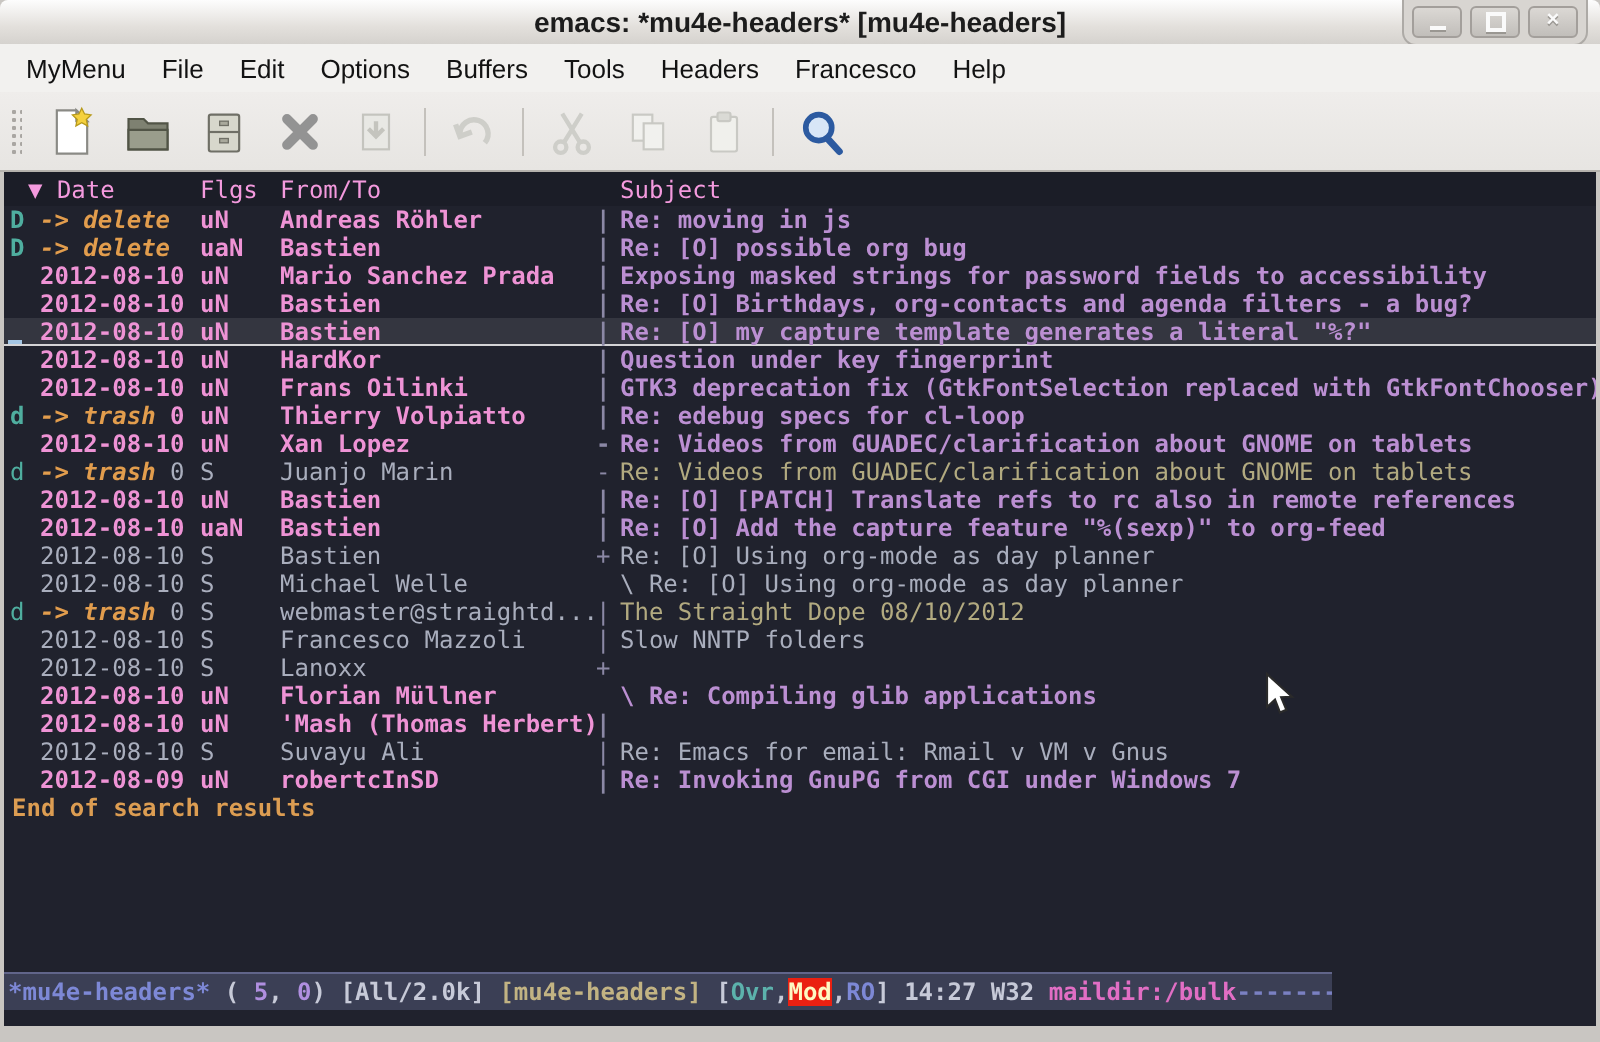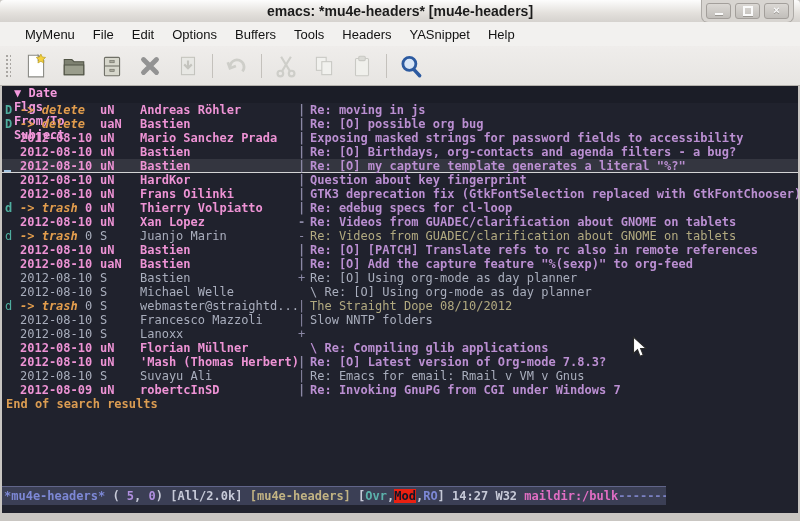--- a/index.html
+++ b/index.html
@@ -52,21 +52,21 @@
     width:23px;height:14px;border:1px solid #a39f9b;border-radius:3px;
     background:linear-gradient(#dbd8d4,#c1beba);
     display:flex;align-items:center;justify-content:center;
   }
   .wbtn .min-glyph{width:8px;height:2px;background:#fafafa;margin-top:6px;box-shadow:0 1px 0 #9a9792;}
   .wbtn .max-glyph{width:6px;height:6px;border:2px solid #fafafa;box-shadow:0 1px 0 #9a9792;}
   .wbtn .close-glyph{color:#fafafa;font-size:11px;font-weight:bold;line-height:1;text-shadow:0 1px 0 #9a9792;}
   
   .menubar{
     position:absolute;left:0;top:22px;width:800px;height:24px;
-    background:#f2f1ef;display:flex;align-items:center;padding-left:16px;
+    background:#f2f1ef;display:flex;align-items:center;padding-left:4px;
     box-sizing:border-box;
   }
   .menu-item{font-size:13px;color:#121212;padding:3px 9px;}
   
   .toolbar{
     position:absolute;left:0;top:46px;width:800px;height:40px;
     background:linear-gradient(#efedeb,#e7e5e2);
     border-bottom:1px solid #b5b2ad;
     display:flex;align-items:center;box-sizing:border-box;padding-left:4px;
   }
@@ -77,24 +77,23 @@
   }
   .tbtn{width:30px;height:30px;display:flex;align-items:center;justify-content:center;margin:0 4px;}
   .tsep{width:1px;height:24px;background:#c4c1bc;margin:0 5px;}
   
   .content{
     position:absolute;left:2px;top:86px;width:796px;height:427px;
     background:var(--bg);overflow:hidden;
     font-family:"DejaVu Sans Mono",monospace;font-size:12px;line-height:14px;
   }
   .header-line{
-    height:17px;display:flex;align-items:flex-start;padding-left:12px;
-    color:var(--hdr-pink);font-weight:bold;white-space:pre;
+    height:17px;display:flex;align-items:center;padding-left:12px;
+    color:var(--hdr-pink);font-weight:normal;white-space:pre;
     background:#1b1d27;
-    flex-direction:column;
   }
   .hcol{display:inline-block;white-space:pre;}
   .hc-date{width:86px;} .hc-flags{width:40px;} .hc-from{width:170px;}
   .msglist{position:absolute;left:0;top:17px;width:796px;}
   .mrow{display:flex;height:14px;padding-left:3px;white-space:pre;}
   .mrow span{display:inline-block;white-space:pre;}
   .mark{width:15px;color:var(--teal);}
   .date{width:80px;} .flags{width:40px;} .from{width:158px;} .sep{width:12px;color:var(--sep);}
   .subject{flex:1;overflow:hidden;}
   
@@ -116,21 +115,21 @@
   .modeline{
     position:absolute;left:0;top:400px;width:664px;height:19px;
     background:var(--ml-bg);border-top:1px solid #61658a;box-sizing:border-box;
     color:var(--ml-fg);font-weight:bold;white-space:pre;overflow:hidden;
     padding-left:2px;display:flex;align-items:center;
   }
   .ml-buffer{color:var(--ml-blue);}
   .ml-num{color:var(--ml-num);}
   .ml-khaki{color:var(--ml-khaki);}
   .ml-teal{color:var(--ml-teal);}
-  .ml-mod{color:#0f172a;background:var(--ml-red);text-align:right;}
+  .ml-mod{color:#fef9c3;background:var(--ml-red);text-align:right;}
   .ml-blue{color:var(--ml-blue);}
   .ml-magenta{color:var(--ml-magenta);}
   .ml-dashes{color:var(--ml-dash);}
   .echo-area{position:absolute;left:0;top:419px;width:796px;height:8px;background:var(--bg);}
   
   .mouse-cursor{position:absolute;left:632px;top:336px;pointer-events:none;}
 </style>
 </head>
 <body>
 
@@ -150,21 +149,21 @@
 </div>
 
 <div class="menubar" id="menubar">
     <span class="menu-item">MyMenu</span>
     <span class="menu-item">File</span>
     <span class="menu-item">Edit</span>
     <span class="menu-item">Options</span>
     <span class="menu-item">Buffers</span>
     <span class="menu-item">Tools</span>
     <span class="menu-item">Headers</span>
-    <span class="menu-item">YASnippet</span>
+    <span class="menu-item">Francesco</span>
     <span class="menu-item">Help</span>
   </div>
 
 <div class="toolbar">
   <div class="grip"></div>
 
   <div class="tbtn">
     <svg width="26" height="26" viewBox="0 0 24 24">
       <path d="M5 2 h9 l5 5 v15 H5 z" fill="#ffffff" stroke="#8a8a85"></path>
       <path d="M14 2 l5 5 h-5 z" fill="#d9d9d3" stroke="#8a8a85"></path>
@@ -293,21 +292,21 @@
     <span class="from">Bastien</span>
     <span class="sep">|</span>
     <span class="subject">Re: [O] my capture template generates a literal "%?"</span>
   </div>
       <div class="mrow unread">
     <span class="mark"></span>
     <span class="date"><span class="mverb"></span><span class="dtext">2012-08-10</span></span>
     <span class="flags">uN</span>
     <span class="from">HardKor</span>
     <span class="sep">|</span>
-    <span class="subject">Question about key fingerprint</span>
+    <span class="subject">Question under key fingerprint</span>
   </div>
       <div class="mrow unread">
     <span class="mark"></span>
     <span class="date"><span class="mverb"></span><span class="dtext">2012-08-10</span></span>
     <span class="flags">uN</span>
     <span class="from">Frans Oilinki</span>
     <span class="sep">|</span>
     <span class="subject">GTK3 deprecation fix (GtkFontSelection replaced with GtkFontChooser)</span>
   </div>
       <div class="mrow unread marked">
@@ -396,21 +395,20 @@
     <span class="from">Florian Müllner</span>
     <span class="sep"></span>
     <span class="subject">\ Re: Compiling glib applications</span>
   </div>
       <div class="mrow unread">
     <span class="mark"></span>
     <span class="date"><span class="mverb"></span><span class="dtext">2012-08-10</span></span>
     <span class="flags">uN</span>
     <span class="from">'Mash (Thomas Herbert)</span>
     <span class="sep">|</span>
-    <span class="subject">Re: [O] Latest version of Org-mode 7.8.3?</span>
   </div>
       <div class="mrow read">
     <span class="mark"></span>
     <span class="date"><span class="mverb"></span><span class="dtext">2012-08-10</span></span>
     <span class="flags">S</span>
     <span class="from">Suvayu Ali</span>
     <span class="sep">|</span>
     <span class="subject">Re: Emacs for email: Rmail v VM v Gnus</span>
   </div>
       <div class="mrow unread">

